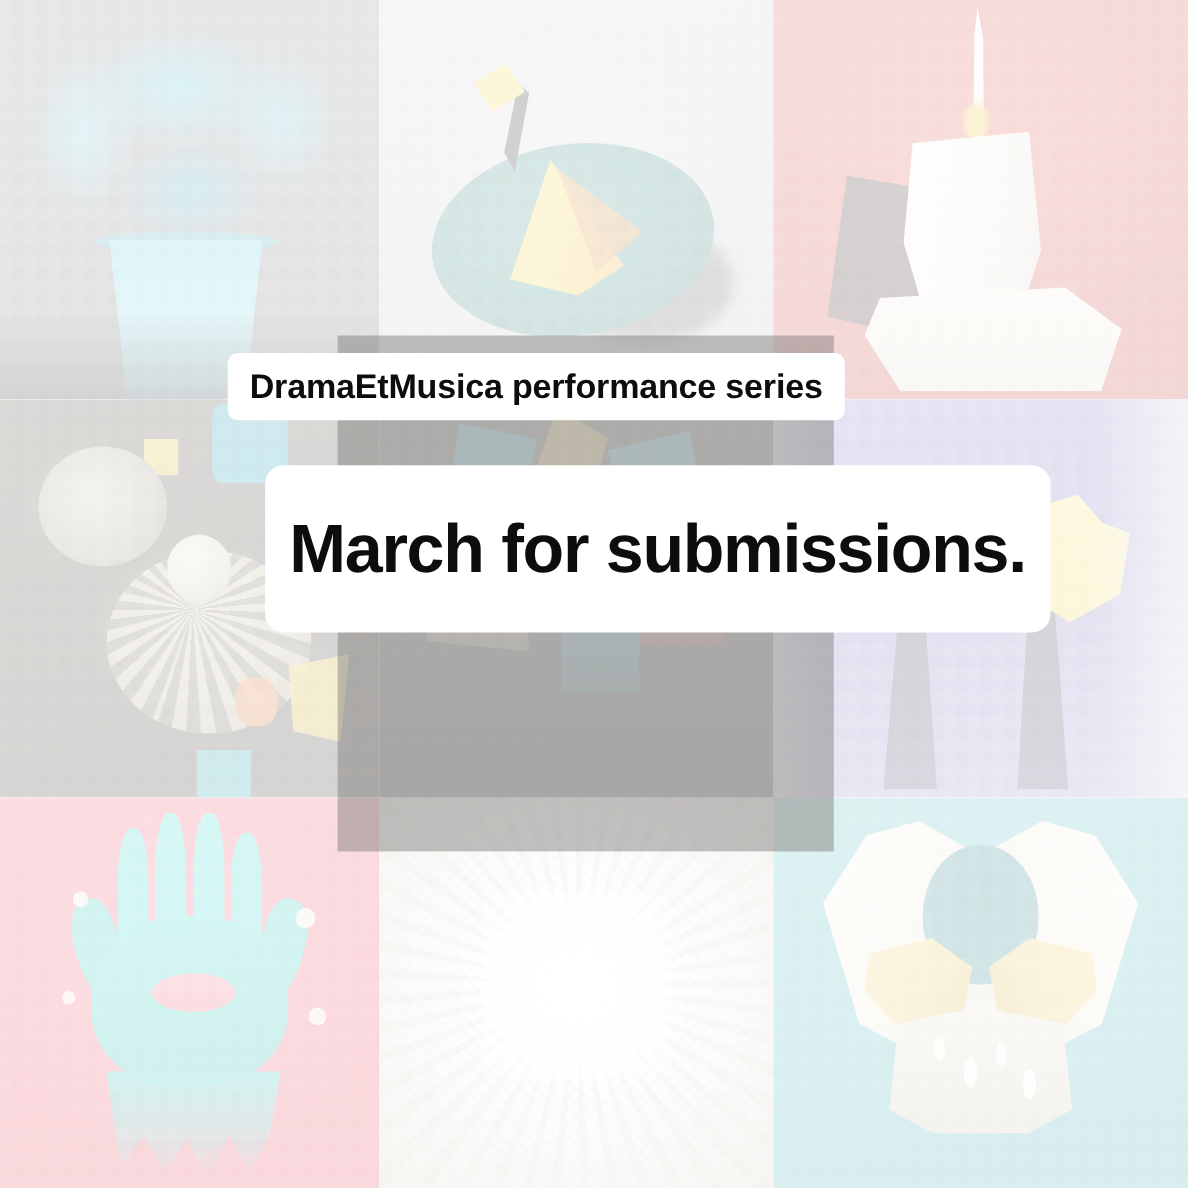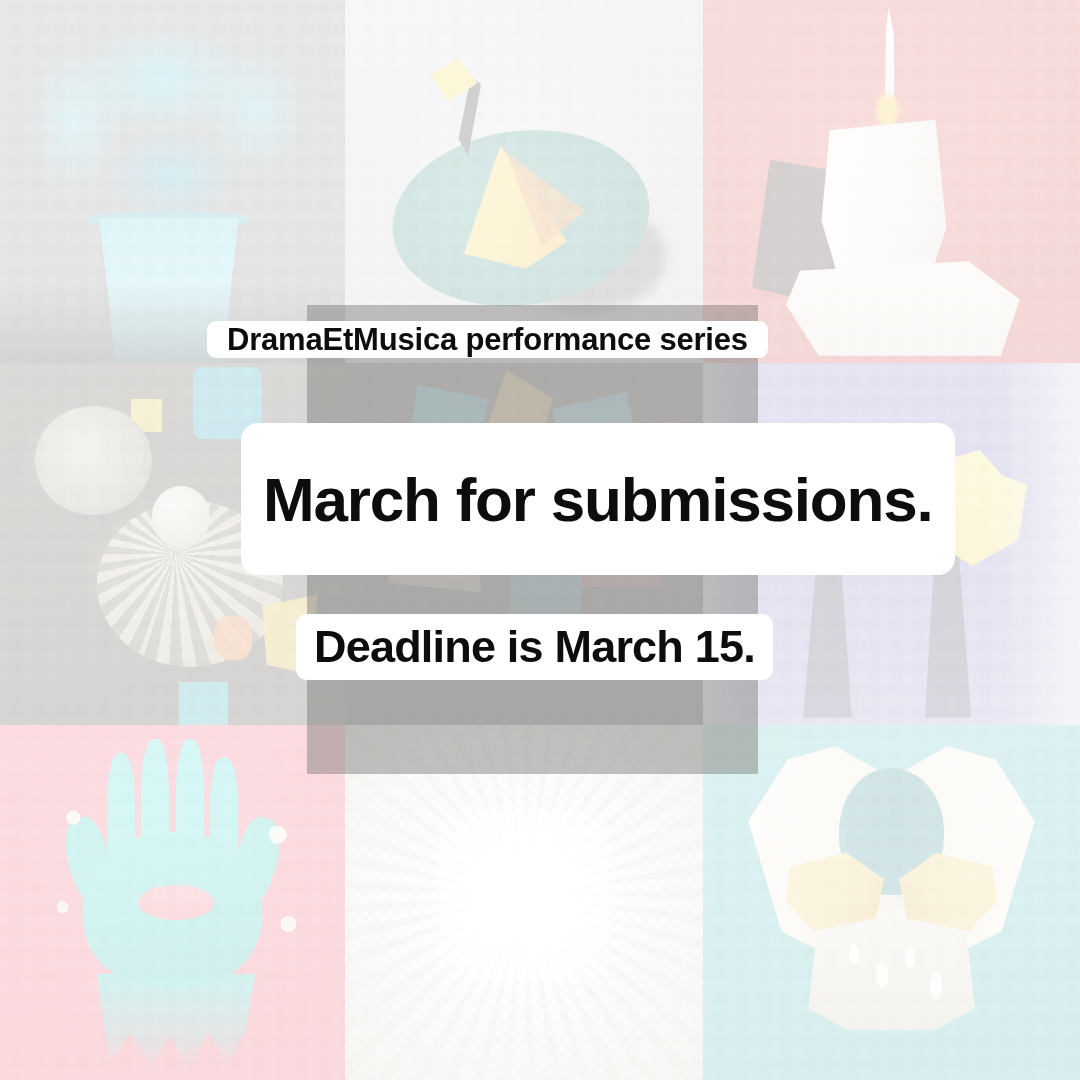--- a/index.html
+++ b/index.html
@@ -334,21 +334,21 @@
     position:absolute;
     background:#ffffff;
     display:flex;align-items:center;
     color:#0d0d0d;
     font-weight:700;
     letter-spacing:-0.2px;
     white-space:nowrap;
   }
   .pill-kicker{
     left:207px;top:321px;height:37px;
-    padding:0 20px;border-radius:9px;
+    padding:12px 20px;border-radius:9px;
     font-size:31px;
   }
   .card-headline{
     left:241px;top:423px;height:152px;
     padding:0 22px;border-radius:17px;
     font-size:62px;
     letter-spacing:-1.2px;
   }
   .pill-deadline{
     left:296px;top:614px;height:66px;
@@ -468,16 +468,15 @@
 
   <div class="blocks"></div>
   <div class="veil"></div>
   <div class="scrim"></div>
 
   <div class="textstack">
     <div class="pill pill-kicker">DramaEtMusica performance series</div>
 
     <div class="pill card-headline">March for submissions.</div>
 
-    <div class="pill pill-deadline">Deadline is March 15.</div>
   </div>
 
 </div>
 
 </body></html>

